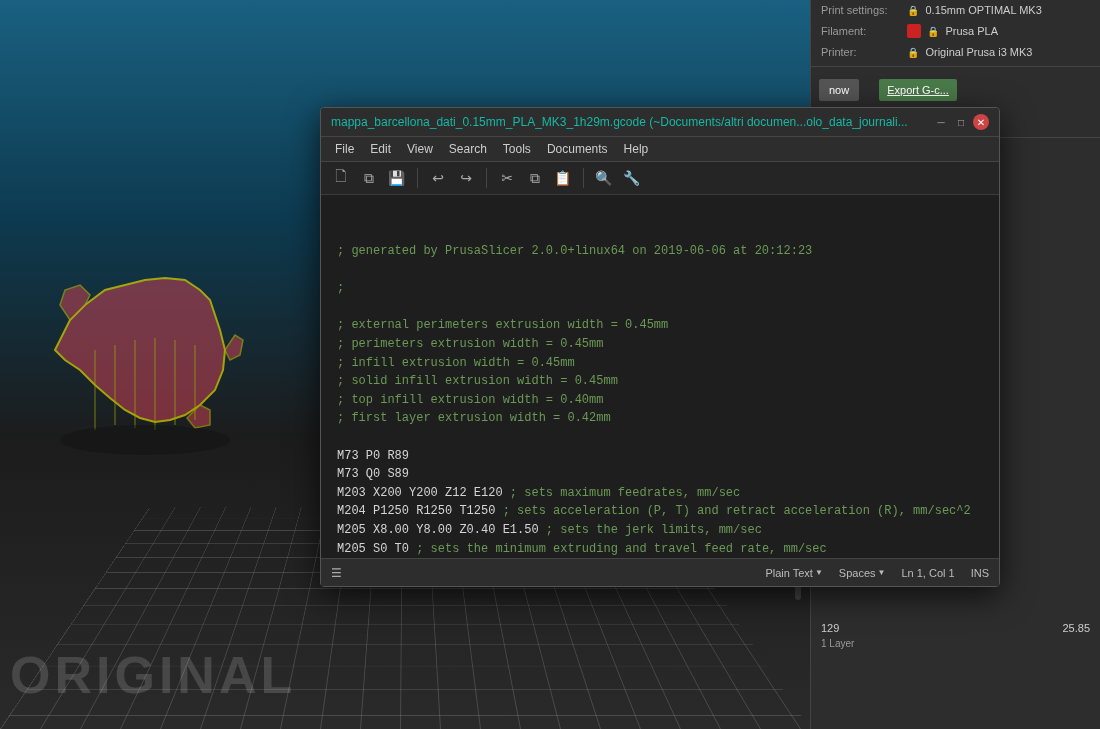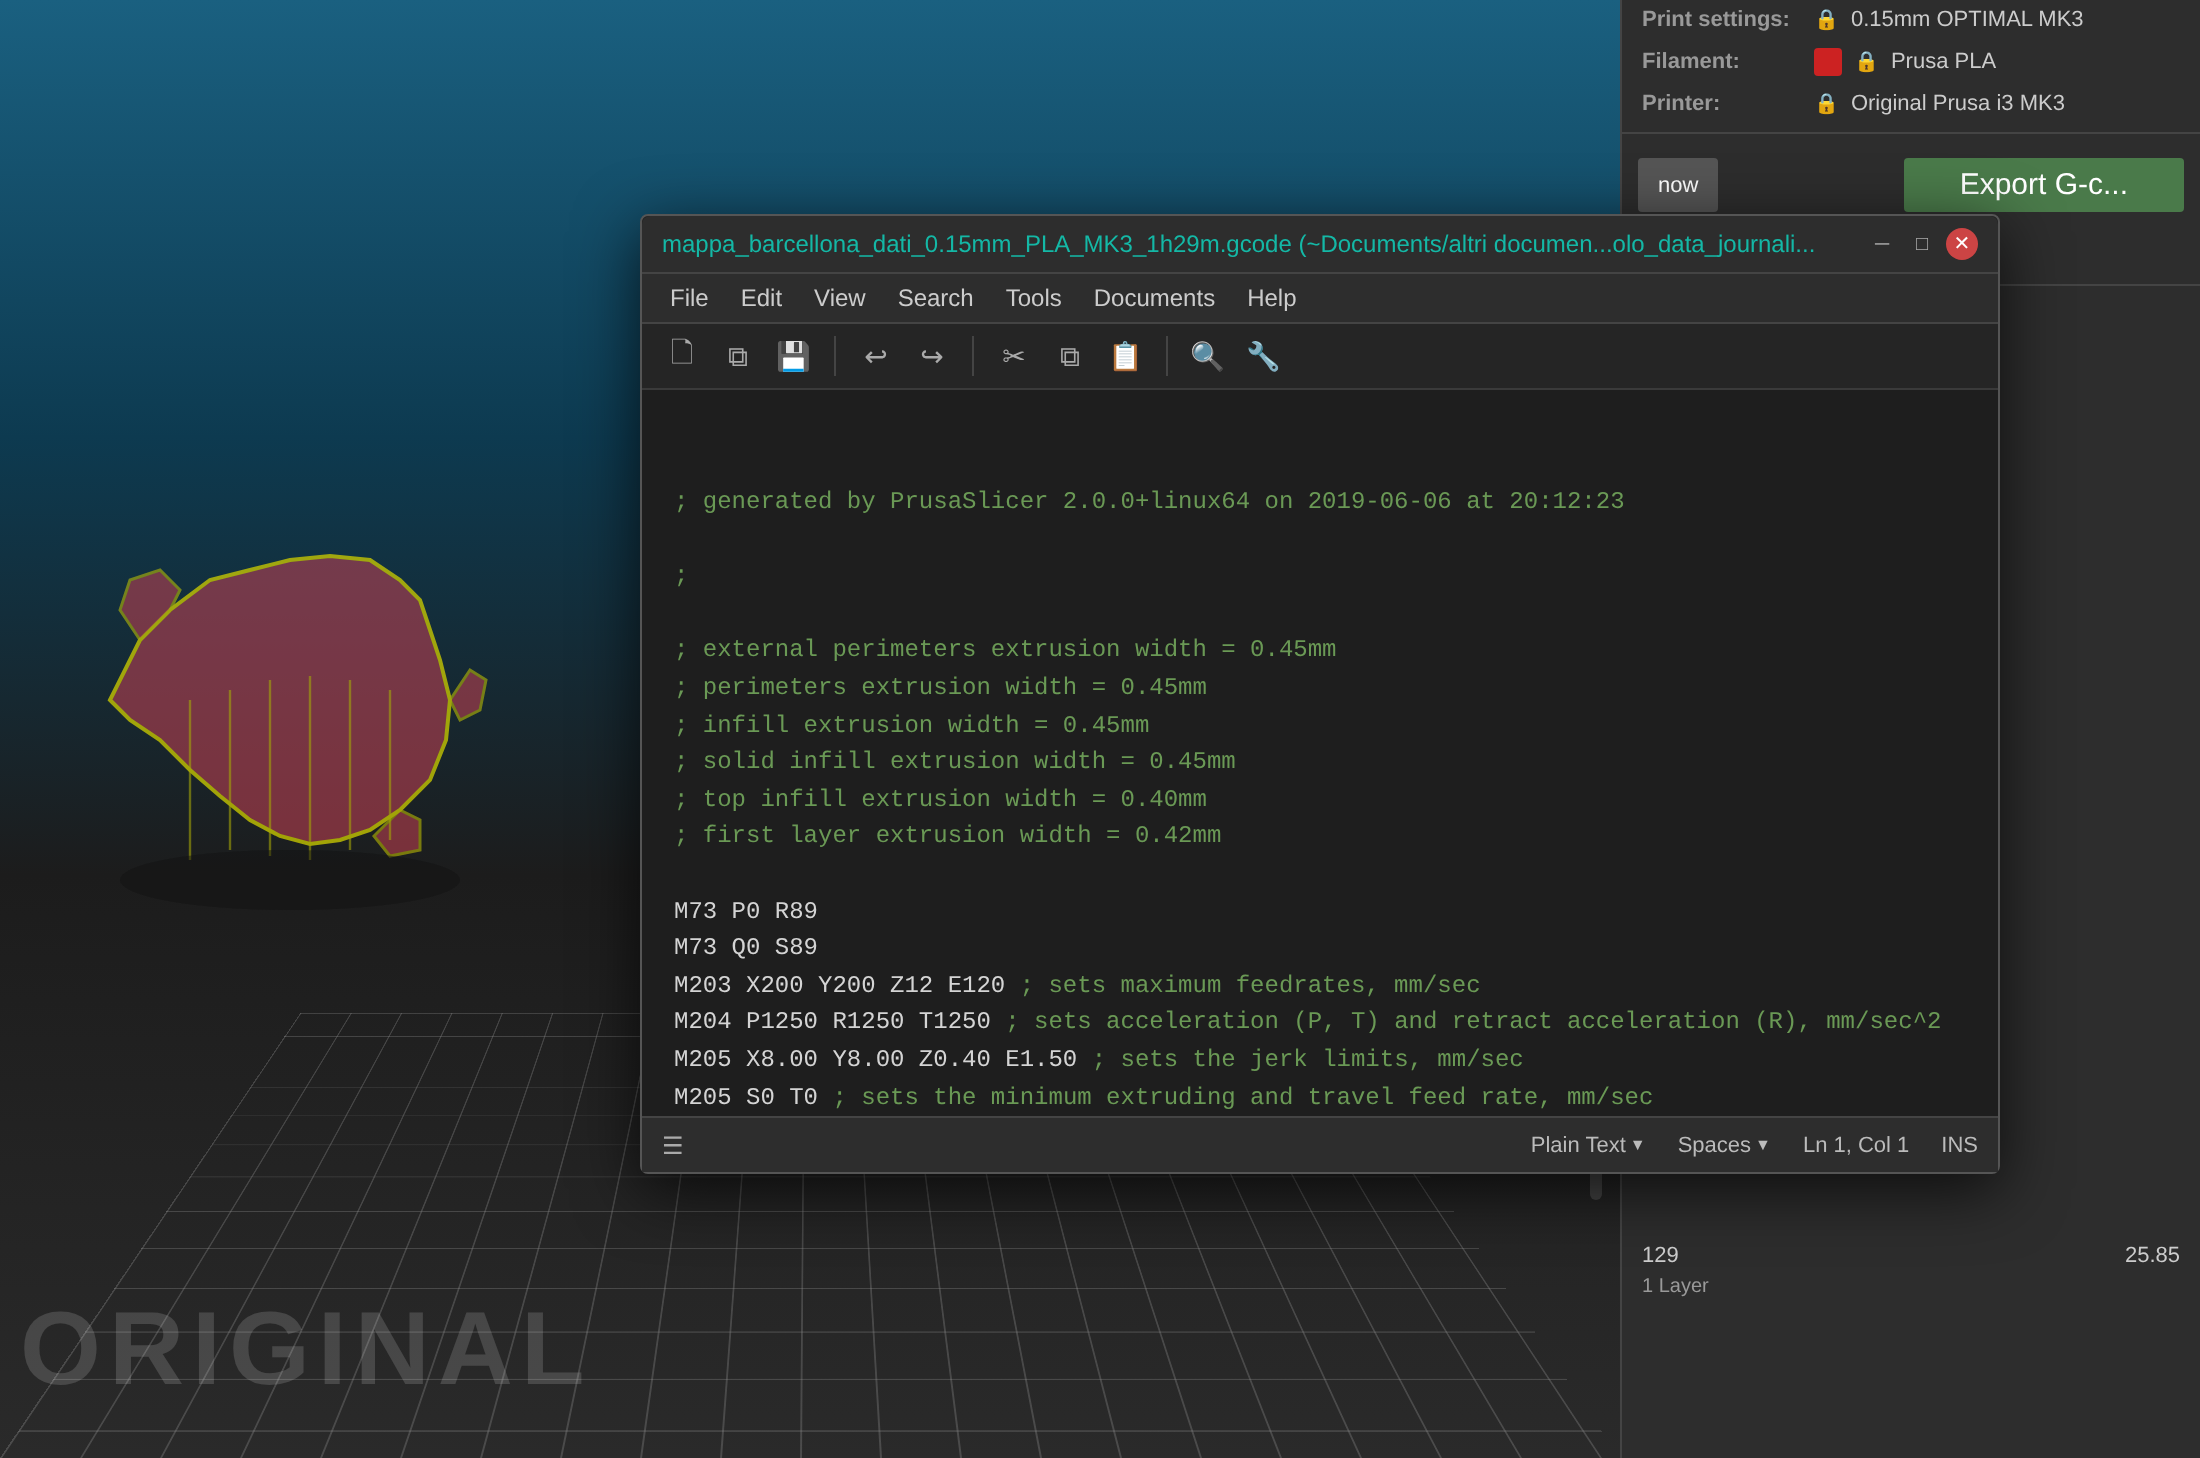--- a/index.html
+++ b/index.html
@@ -61,60 +61,59 @@
       padding: 4px 10px;
       font-size: 11px;
       color: #ccc;
       gap: 6px;
     }
 
     .setting-label {
       color: #999;
       width: 80px;
       flex-shrink: 0;
-      font-weight: bold;
     }
 
     .lock-icon {
       font-size: 10px;
       color: #aaa;
     }
 
     .color-dot-red {
       width: 14px; height: 14px;
       background: #cc2222;
       border-radius: 2px;
       flex-shrink: 0;
     }
 
     .right-panel-buttons {
       display: flex;
-      gap: 4px;
+      gap: 20px;
       padding: 8px;
-      justify-content: space-between;
     }
 
     .btn-now {
       background: #555;
       color: #fff;
       border: none;
       padding: 5px 10px;
       font-size: 11px;
       cursor: pointer;
       border-radius: 2px;
     }
 
     .btn-export {
       background: #4a7a4a;
       color: #fff;
       border: none;
-      padding: 5px 28px;
-      font-size: 15px;
+      padding: 5px 8px;
+      font-size: 11px;
       cursor: pointer;
       border-radius: 2px;
+      text-decoration: underline;
     }
 
     .right-panel-scale {
       display: flex;
       align-items: center;
       padding: 4px 10px;
       font-size: 11px;
       color: #ccc;
       gap: 10px;
     }

